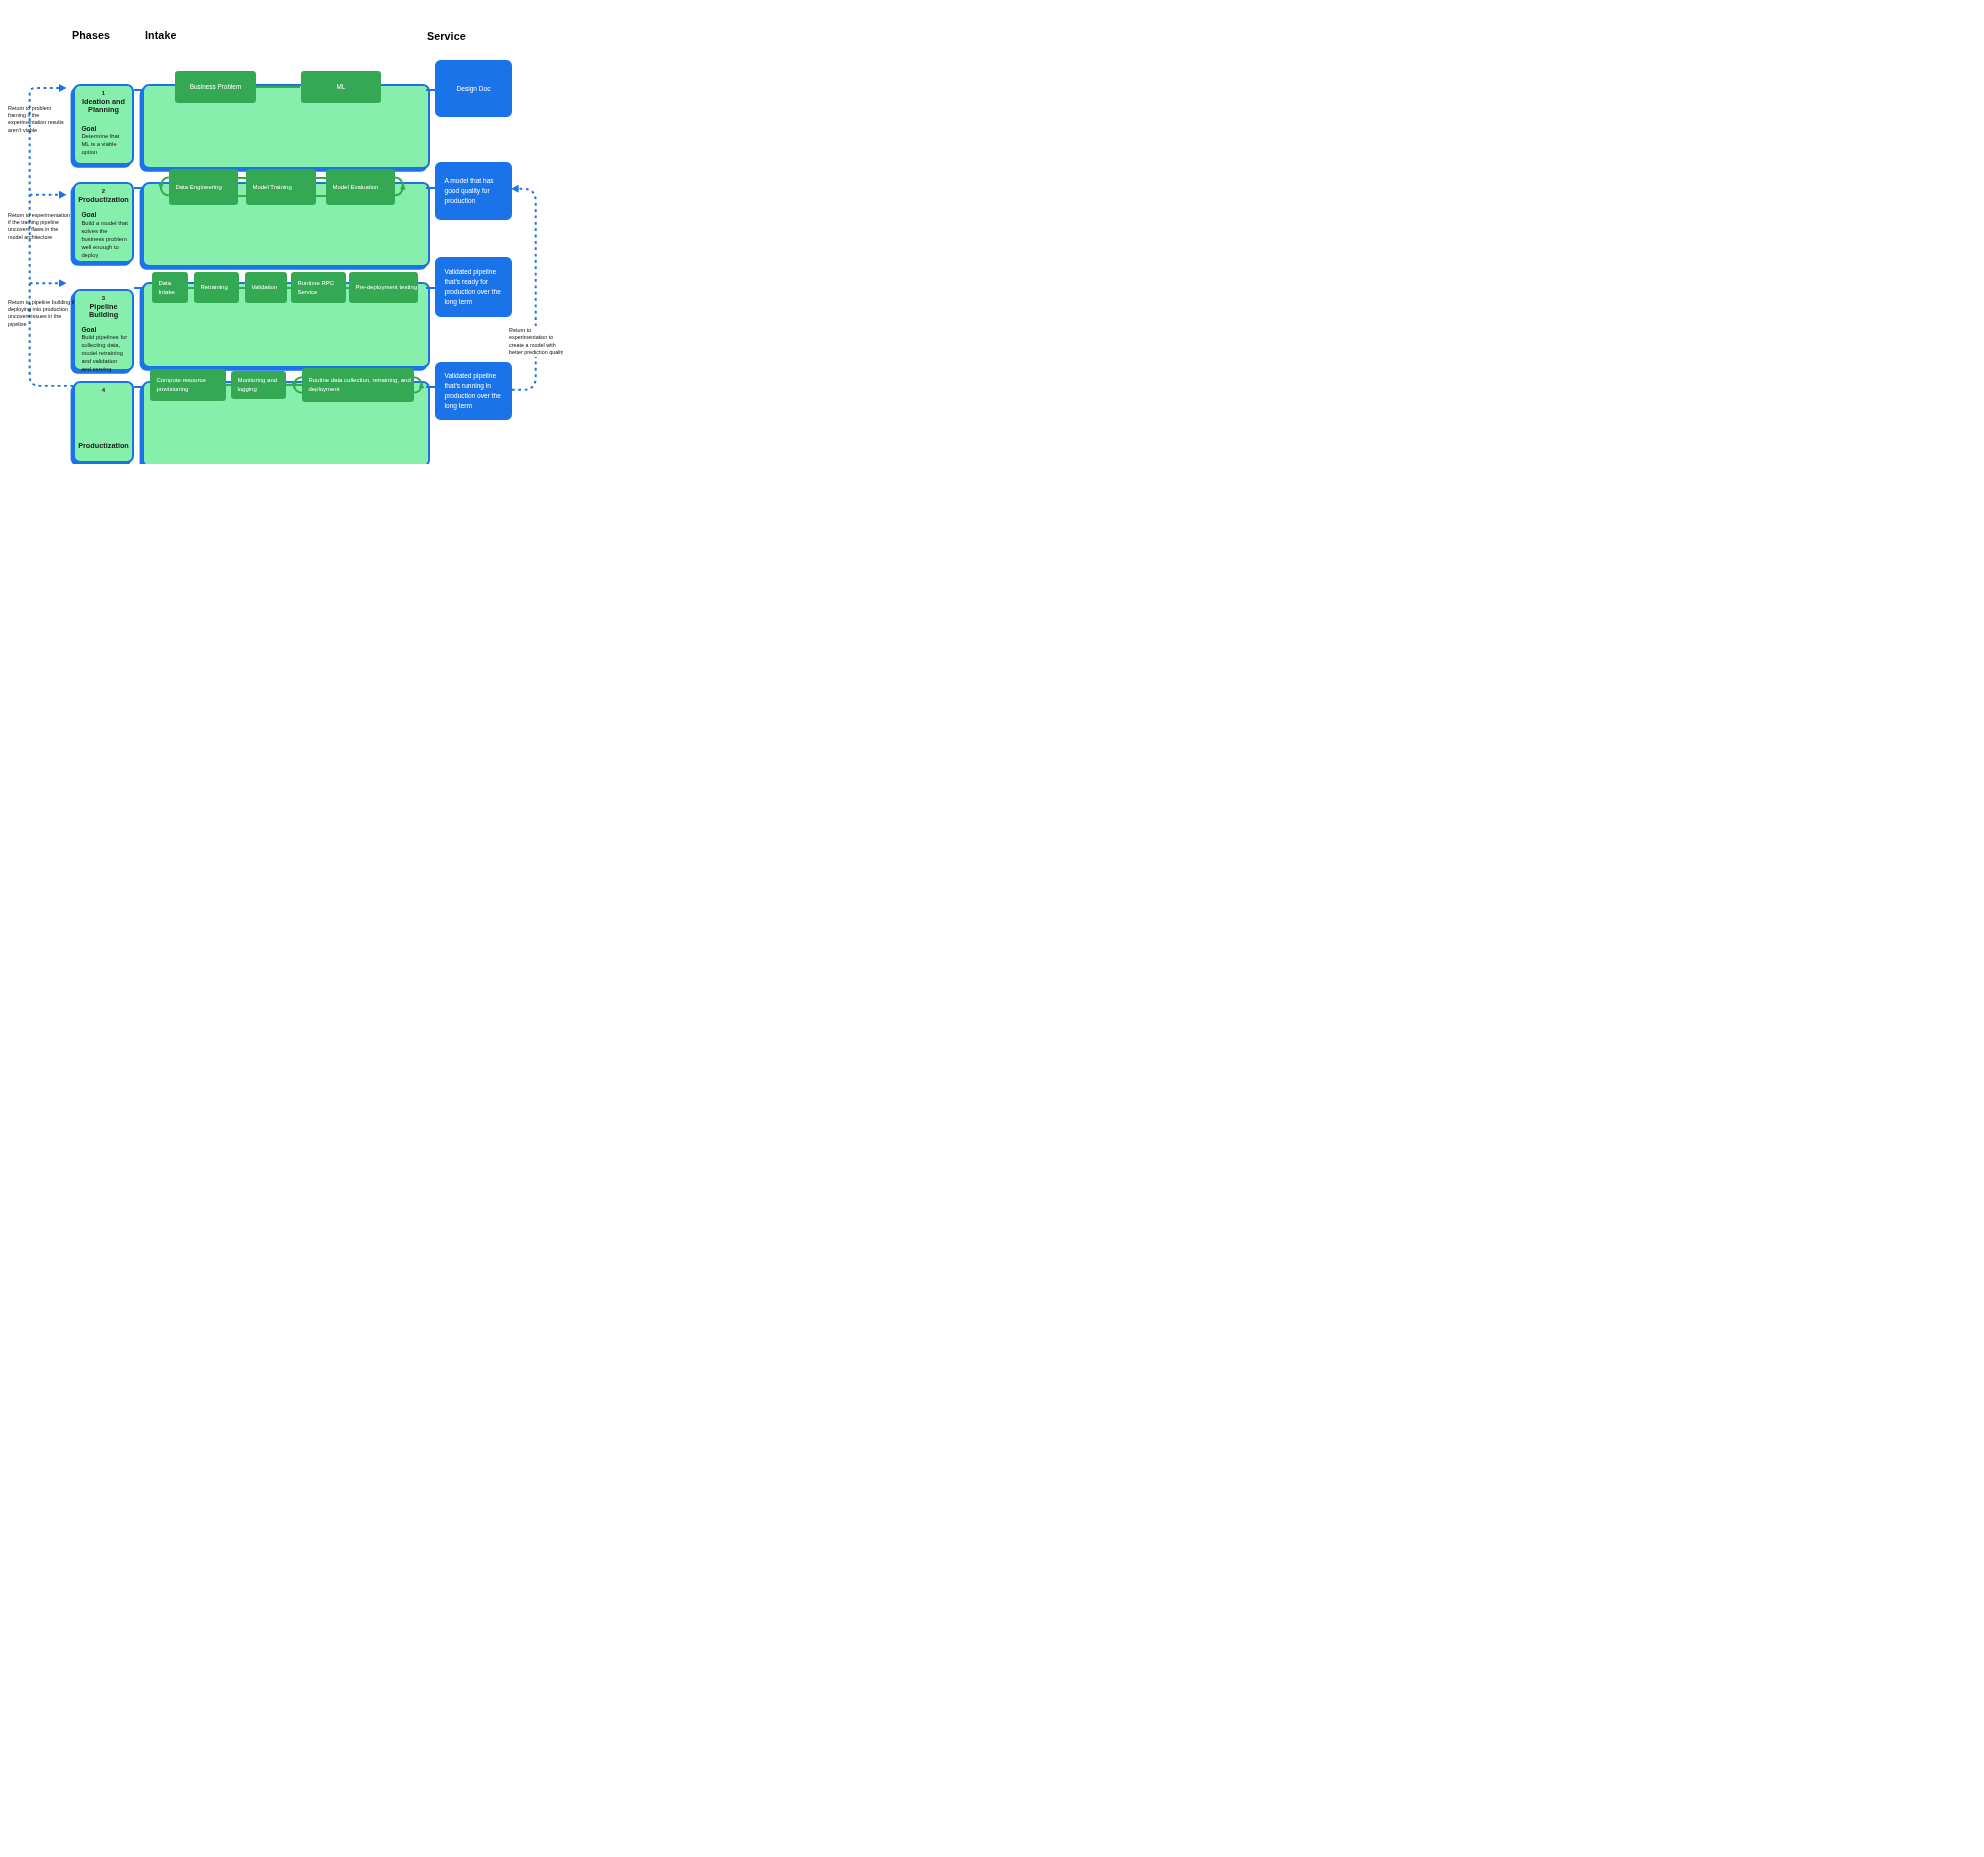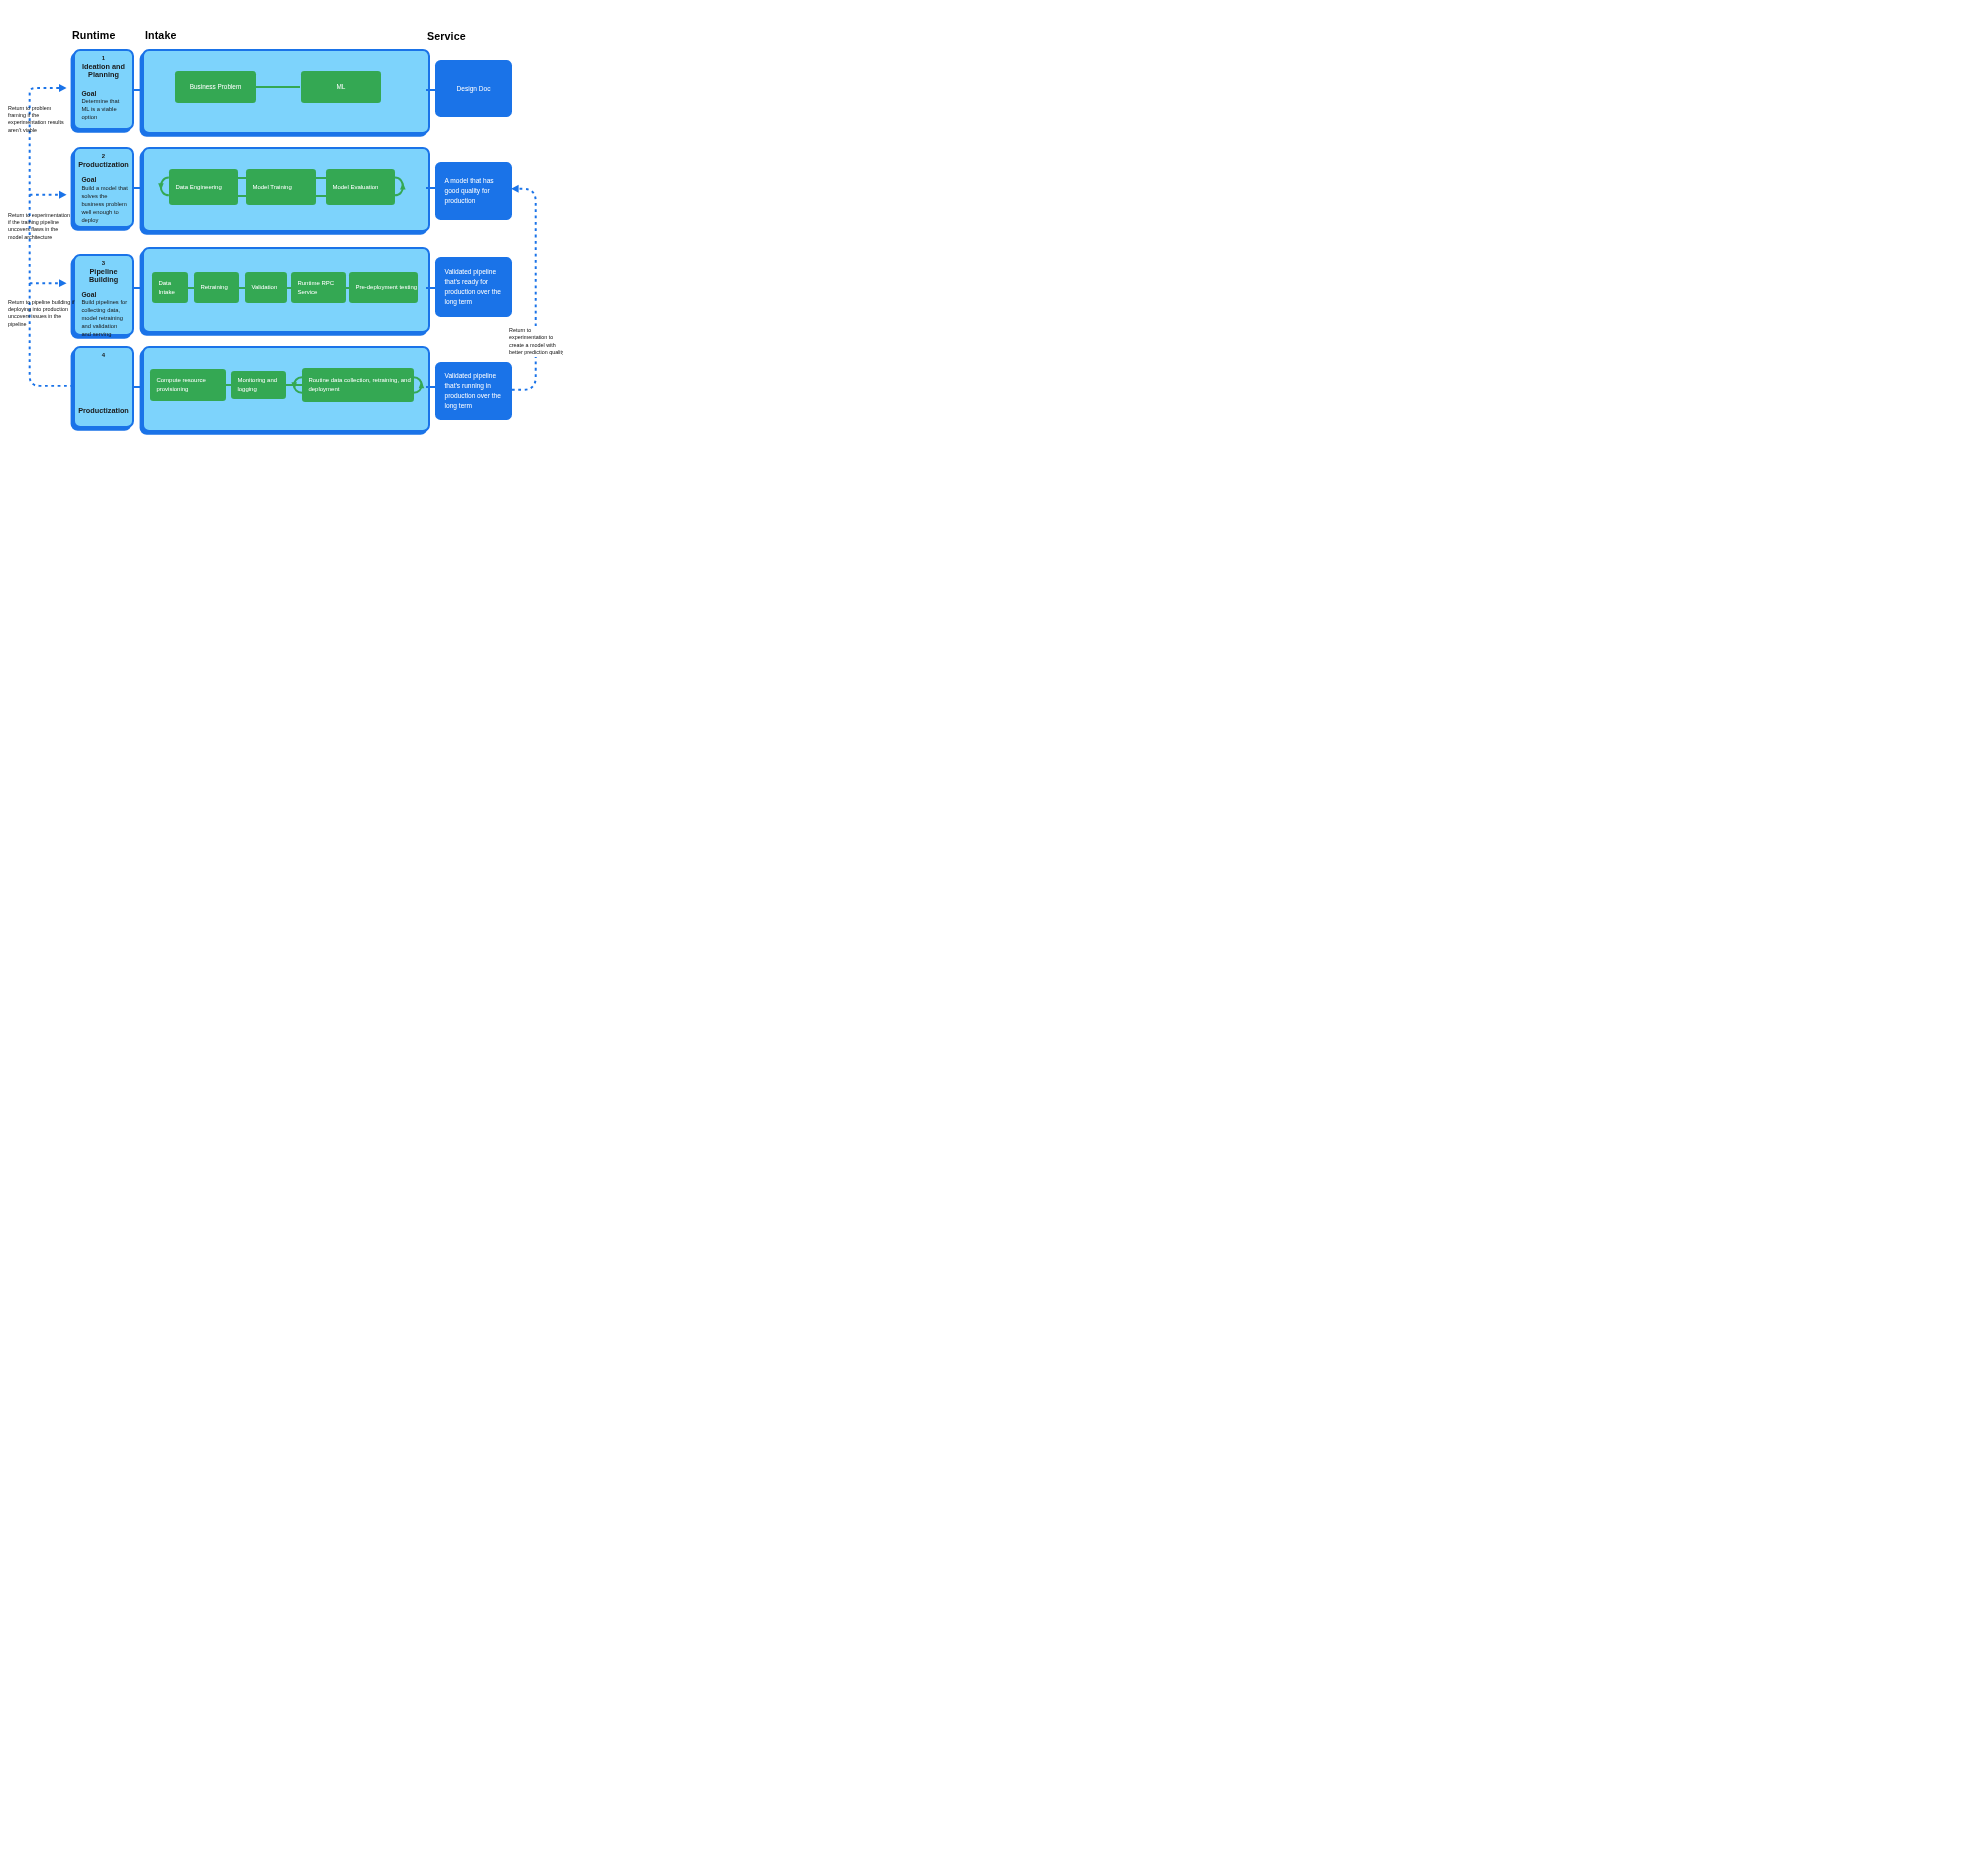--- a/index.html
+++ b/index.html
@@ -1,21 +1,21 @@
 <!DOCTYPE html>
 <html style="font-size:6.4px"><head>
 <meta charset="utf-8">
 <style>
   html,body{margin:0;padding:0;background:#ffffff;}
   body{font-family:"Liberation Sans", sans-serif; color:#1a1a1a;}
   .stage{position:relative;width:563px;height:464px;background:#ffffff;overflow:hidden;}
   .hdr{position:absolute;font-size:10.7px;font-weight:bold;color:#000;letter-spacing:0.1px;}
   
-  .bluebox{position:absolute;background:#7dd3fc;border:2px solid #1A73E8;border-radius:7.1px;
-           box-shadow:-2.4px 2.8px 0 0 #1A73E8;}
+  .bluebox{position:absolute;background:#86efac;border:2px solid #1A73E8;border-radius:7.1px;
+           box-shadow:-2.4px 2.8px 0 0 #1A73E8;margin-top:35px;}
   .phase{display:flex;flex-direction:column;box-sizing:border-box;padding-top:4px;}
   .pnum{text-align:center;font-size:6px;font-weight:bold;margin-bottom:1.6px;}
   .ptitle{text-align:center;font-size:7.3px;font-weight:bold;line-height:1.2;padding:0 2.4px;}
   .goalwrap{margin-top:9.5px;padding:0 4px 0 6.4px;}
   .goallbl{font-size:6.7px;font-weight:bold;margin-bottom:1.6px;}
   .goaltxt{font-size:5.8px;line-height:1.36;}
   .task{position:absolute;background:#34A853;color:#fff;border-radius:3.2px;display:flex;
         align-items:center;font-size:6px;line-height:1.45;z-index:3;box-sizing:border-box;
         padding-left:6.4px;}
   .task.center{justify-content:center;padding-left:0;font-size:6.4px;}
@@ -33,21 +33,21 @@
   .dotted{stroke:#1A73E8;stroke-width:5;fill:none;stroke-dasharray:7 9;}
   .arc{stroke:#34A853;stroke-width:5;fill:none;}
   .bluefill{fill:#1A73E8;}
   .greenfill{fill:#34A853;}
 </style>
 </head>
 <body>
 
 <div class="stage">
 
-  <div class="hdr" style="left:72px;top:29px;">Runtime</div>
+  <div class="hdr" style="left:72px;top:29px;">Phases</div>
   <div class="hdr" style="left:145px;top:29px;">Intake</div>
   <div class="hdr" style="left:427px;top:30px;">Service</div>
 
   <div class="bluebox phase" style="left:73px;top:49px;width:61px;height:81px;">
     <div class="pnum">1</div>
     <div class="ptitle">Ideation and Planning</div>
     <div class="goalwrap">
       <div class="goallbl">Goal</div>
       <div class="goaltxt">Determine that ML is a viable option</div>
     </div>

